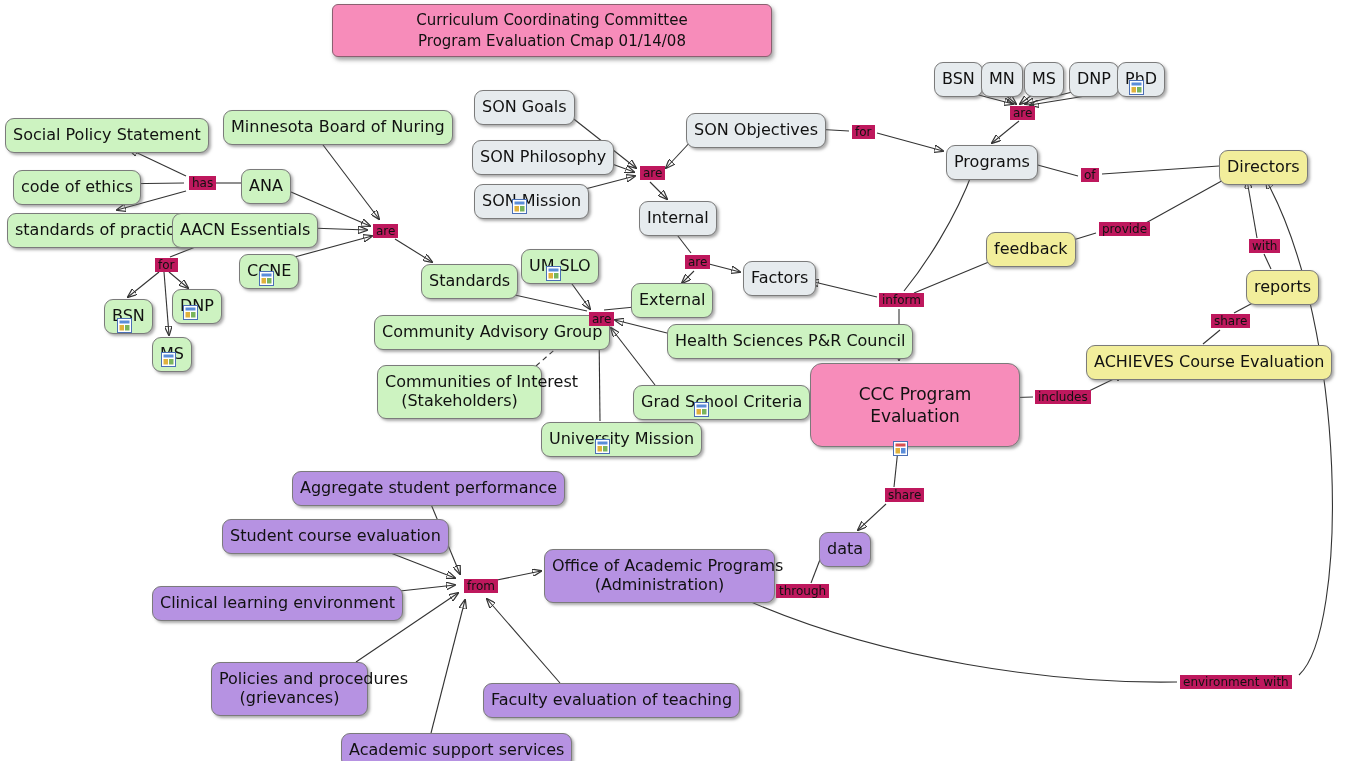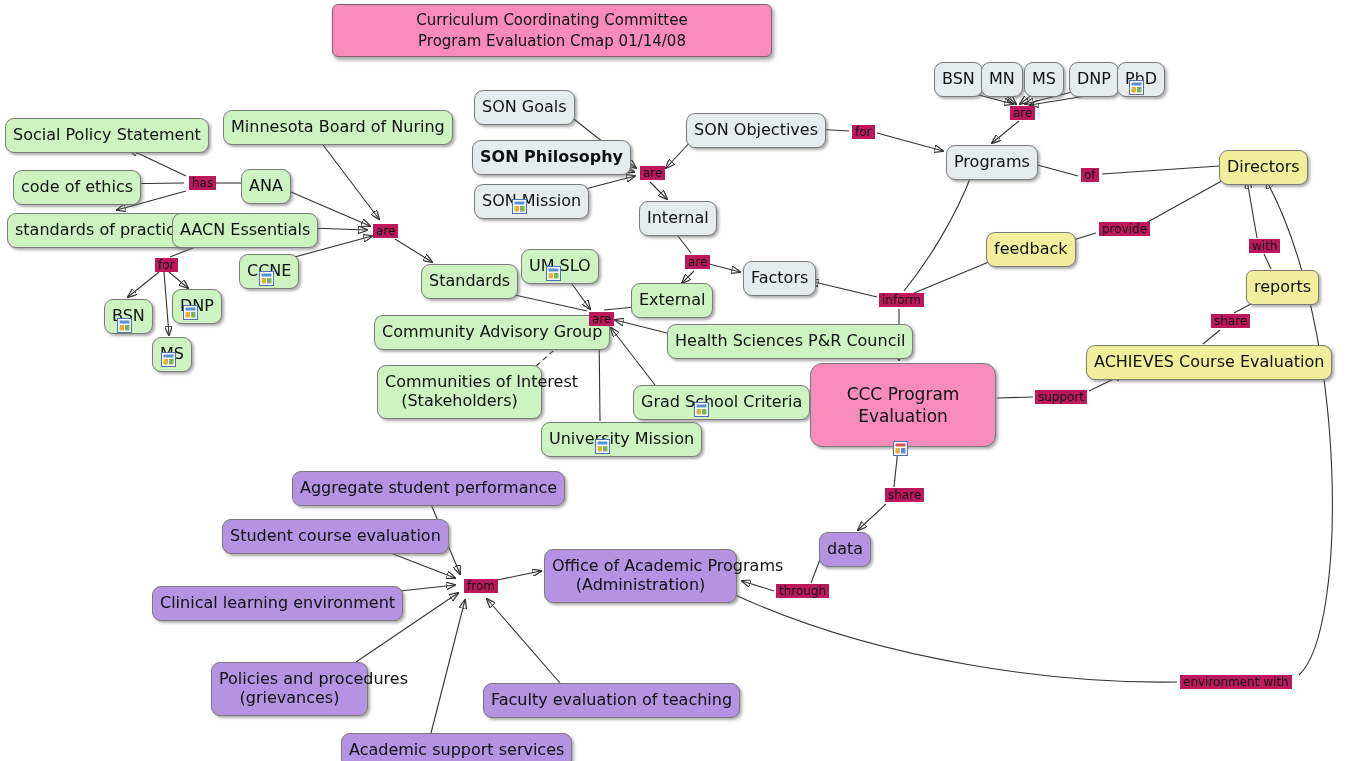--- a/index.html
+++ b/index.html
@@ -131,65 +131,65 @@
   <div class="node green" style="left:374px;top:315px;">Community Advisory Group</div>
   <div class="node green" style="left:377px;top:365px;width:165px;">Communities of Interest
 (Stakeholders)</div>
   <div class="node green" style="left:541px;top:422px;">University Mission</div>
   <div class="node green" style="left:633px;top:385px;">Grad School Criteria</div>
   <div class="node green" style="left:667px;top:324px;">Health Sciences P&amp;R Council</div>
   <div class="node green" style="left:631px;top:283px;">External</div>
   <div class="node green" style="left:521px;top:249px;">UM SLO</div>
 
   <div class="node gray" style="left:474px;top:90px;">SON Goals</div>
-  <div class="node gray" style="left:472px;top:140px;font-weight:bold;">SON Philosophy</div>
+  <div class="node gray" style="left:472px;top:140px;">SON Philosophy</div>
   <div class="node gray" style="left:474px;top:184px;">SON Mission</div>
   <div class="node gray" style="left:686px;top:113px;">SON Objectives</div>
   <div class="node gray" style="left:639px;top:201px;">Internal</div>
   <div class="node gray" style="left:743px;top:261px;">Factors</div>
   <div class="node gray" style="left:946px;top:145px;">Programs</div>
   <div class="node gray" style="left:934px;top:62px;">BSN</div>
   <div class="node gray" style="left:981px;top:62px;">MN</div>
   <div class="node gray" style="left:1024px;top:62px;">MS</div>
   <div class="node gray" style="left:1069px;top:62px;">DNP</div>
   <div class="node gray" style="left:1117px;top:62px;">PhD</div>
 
   <div class="node yellow" style="left:1219px;top:150px;">Directors</div>
   <div class="node yellow" style="left:986px;top:232px;">feedback</div>
-  <div class="node yellow" style="left:1246px;top:270px;border-radius:7px;">reports</div>
+  <div class="node yellow" style="left:1246px;top:270px;">reports</div>
   <div class="node yellow" style="left:1086px;top:345px;">ACHIEVES Course Evaluation</div>
 
-  <div class="node pink big" style="left:810px;top:363px;width:186px;padding:19px 8px;">CCC Program
+  <div class="node pink big" style="left:810px;top:363px;width:210px;padding:19px 8px;">CCC Program
 Evaluation</div>
 
   <div class="node purple" style="left:292px;top:471px;">Aggregate student performance</div>
   <div class="node purple" style="left:152px;top:586px;">Clinical learning environment</div>
   <div class="node purple" style="left:222px;top:519px;">Student course evaluation</div>
   <div class="node purple" style="left:211px;top:662px;width:157px;">Policies and procedures
 (grievances)</div>
   <div class="node purple" style="left:341px;top:733px;">Academic support services</div>
   <div class="node purple" style="left:483px;top:683px;">Faculty evaluation of teaching</div>
-  <div class="node purple" style="left:544px;top:549px;width:193px;">Office of Academic Programs
+  <div class="node purple" style="left:544px;top:549px;width:231px;">Office of Academic Programs
 (Administration)</div>
   <div class="node purple" style="left:819px;top:532px;">data</div>
 
   <div class="label" style="left:189px;top:176px;">has</div>
   <div class="label" style="left:155px;top:258px;">for</div>
   <div class="label" style="left:373px;top:224px;">are</div>
   <div class="label" style="left:640px;top:166px;">are</div>
   <div class="label" style="left:685px;top:255px;">are</div>
   <div class="label" style="left:589px;top:312px;">are</div>
   <div class="label" style="left:852px;top:125px;">for</div>
   <div class="label" style="left:1010px;top:106px;">are</div>
   <div class="label" style="left:1081px;top:168px;">of</div>
   <div class="label" style="left:879px;top:293px;">inform</div>
   <div class="label" style="left:1099px;top:222px;">provide</div>
   <div class="label" style="left:1249px;top:239px;">with</div>
   <div class="label" style="left:1211px;top:314px;">share</div>
-  <div class="label" style="left:1035px;top:390px;">support</div>
+  <div class="label" style="left:1035px;top:390px;">includes</div>
   <div class="label" style="left:885px;top:488px;">share</div>
   <div class="label" style="left:776px;top:584px;">through</div>
   <div class="label" style="left:464px;top:579px;">from</div>
   <div class="label" style="left:1180px;top:675px;">environment with</div>
 
   <div class="icon" style="left:259px;top:271px;"><svg width="15" height="15" viewBox="0 0 15 15">
         <rect x="0.5" y="0.5" width="14" height="14" fill="#fff" stroke="#4a6fb5"></rect>
         <rect x="2.5" y="2.5" width="10" height="3" fill="#5b8dd9"></rect>
         <rect x="2.5" y="7" width="4.5" height="5.5" fill="#e0b23c"></rect>
         <rect x="8" y="7" width="4.5" height="5.5" fill="#7ab55c"></rect>

